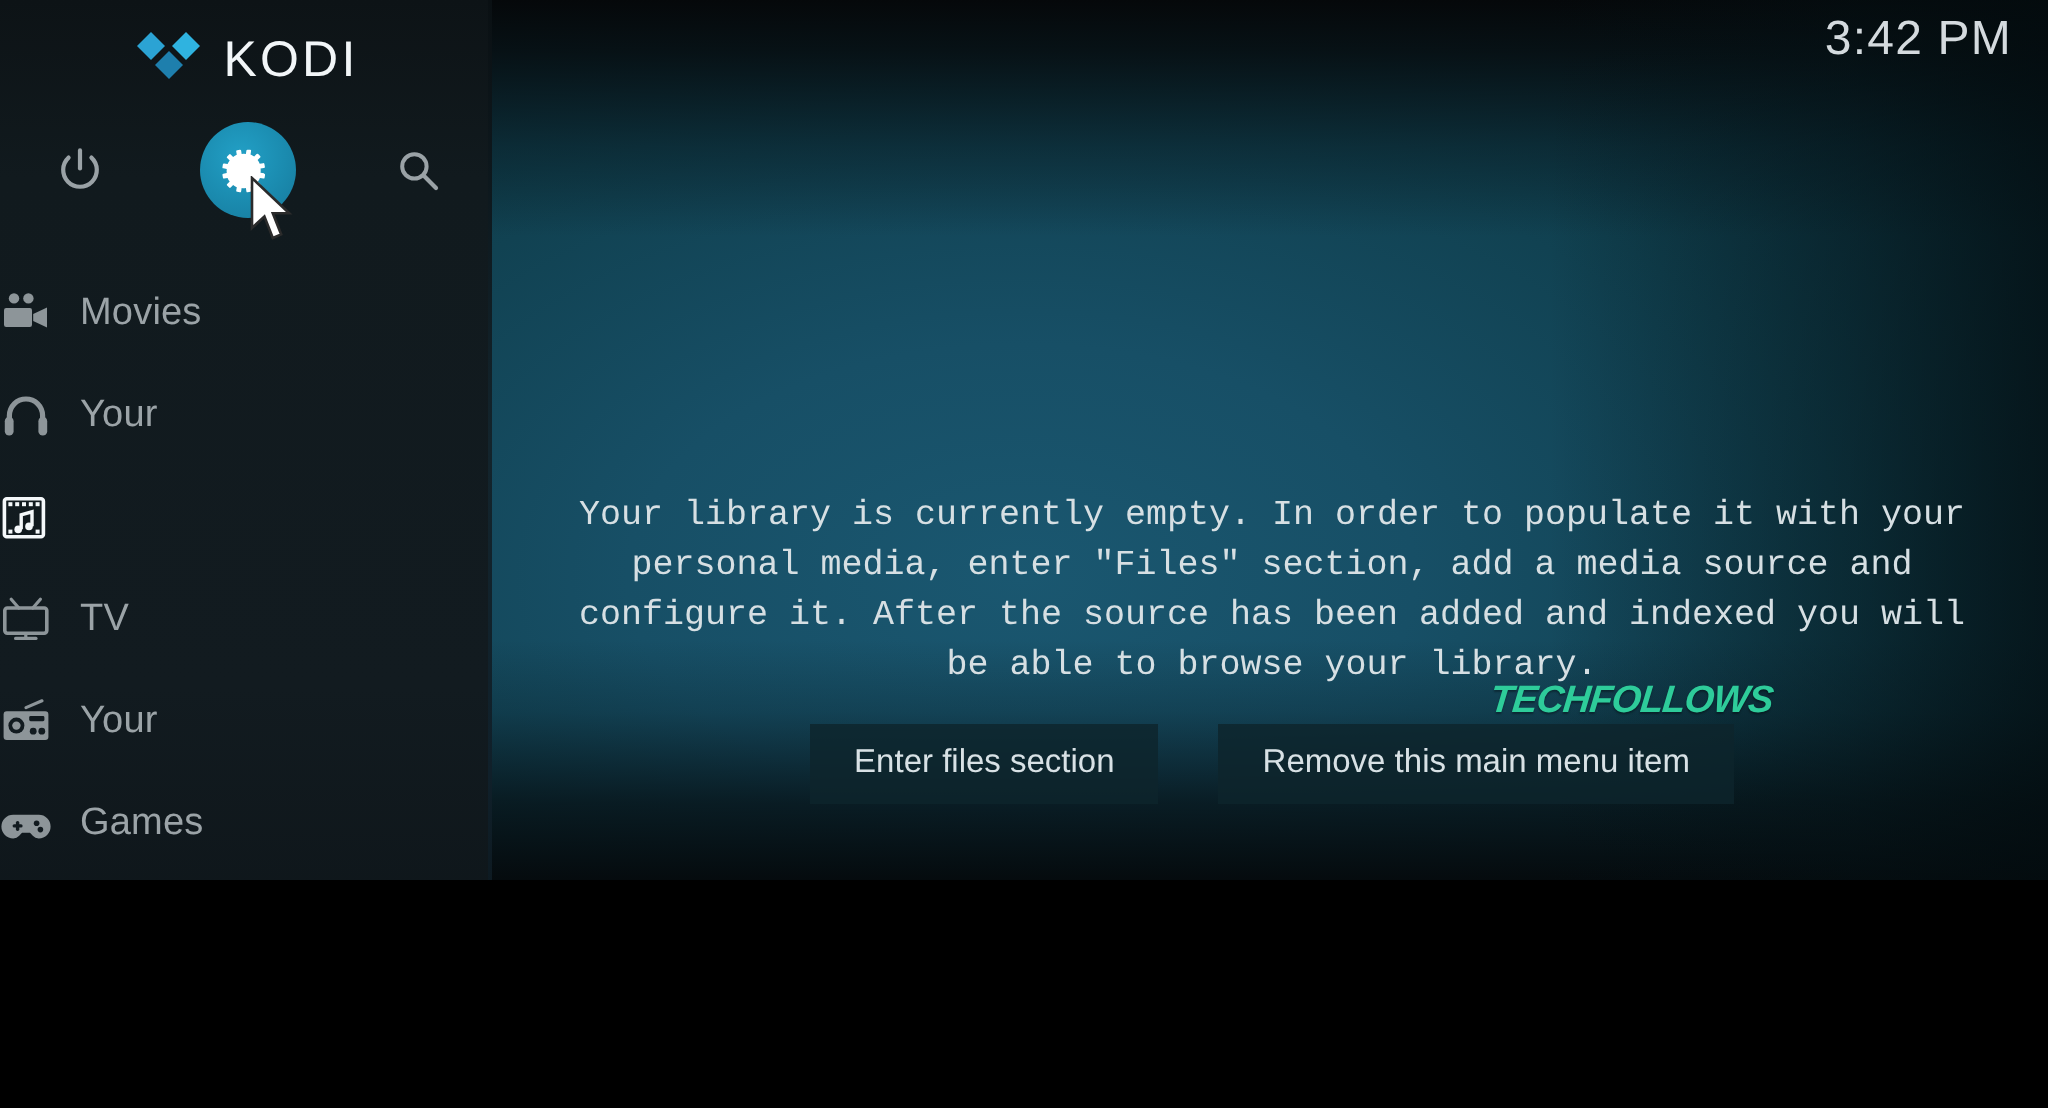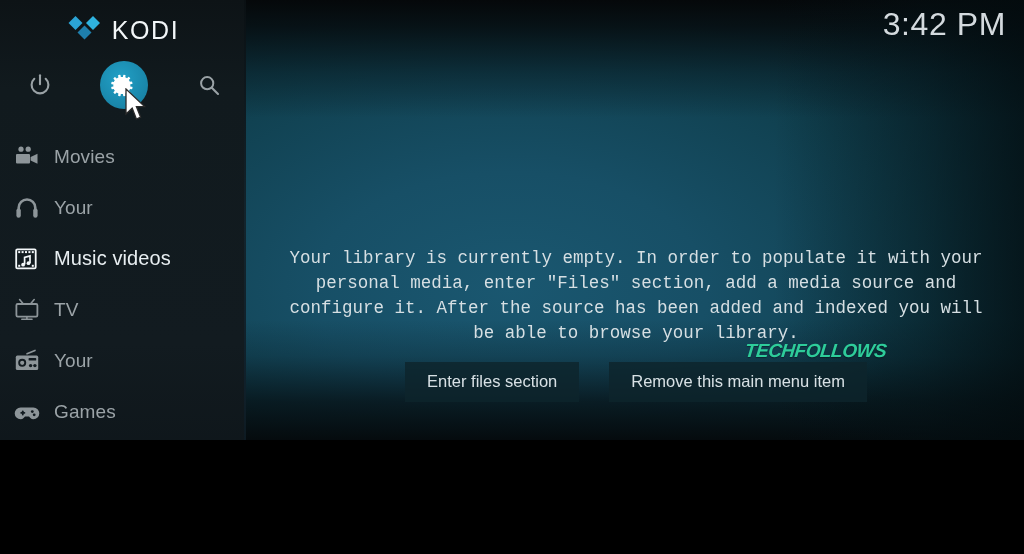--- a/index.html
+++ b/index.html
@@ -80,41 +80,40 @@
   
   #cursor {
     position:absolute; left:124px; top:88px; width:24px; height:34px;
     pointer-events:none;
   }
 
   
   #menu { position:absolute; left:0; top:131px; width:246px; }
   .menu-item {
     position:relative; height:51px; display:flex; align-items:center;
-    padding-left:14px;
   }
   .menu-icon {
     width:26px; height:26px; flex:0 0 auto;
     display:flex; align-items:center; justify-content:center;
     margin-right:14px;
   }
   .menu-icon svg { display:block; }
   .menu-label {
     color:#9ba3a7; font-size:19px; font-weight:400; white-space:nowrap;
     letter-spacing:0.1px;
   }
   .menu-item.active .menu-label { color:#e8eef1; font-size:20px; }
   .menu-item.active .menu-icon { color:#f4f8fa; }
   .menu-icon { color:#8d9599; }
   .menu-item.cut { opacity:0.55; }
 
   
   #clock {
     position:absolute; right:18px; top:6px;
-    color:#d4dade; font-size:32px; font-weight:300; letter-spacing:0.6px;
+    color:#d4dade; font-size:24px; font-weight:300; letter-spacing:0.6px;
     white-space:nowrap;
   }
 
   
   #empty-panel {
     position:absolute; left:260px; top:246px; width:752px;
   }
   #empty-message {
     color:#d6dfe3; font-size:17.5px; line-height:25px;
     text-align:center; padding:0 18px; font-weight:400;font-family:Liberation Mono, monospace;
@@ -232,21 +231,20 @@
             <rect x="11" y="5.1" width="2" height="2" fill="currentColor" stroke="none"></rect>
             <rect x="14.4" y="5.1" width="2" height="2" fill="currentColor" stroke="none"></rect>
             <rect x="17.8" y="5.1" width="2" height="2" fill="currentColor" stroke="none"></rect>
             <rect x="4.2" y="18.8" width="2" height="2" fill="currentColor" stroke="none"></rect>
             <rect x="17.8" y="18.8" width="2" height="2" fill="currentColor" stroke="none"></rect>
             <path d="M10.6 18.6V11.4l5.4-1.5v7.2" stroke-width="1.7" fill="none"></path>
             <circle cx="9.1" cy="18.7" r="1.9" fill="currentColor" stroke="none"></circle>
             <circle cx="14.5" cy="17.2" r="1.9" fill="currentColor" stroke="none"></circle>
           </svg>
         </span>
-        <span class="menu-label">Music videos</span>
       </div>
 
       <div class="menu-item">
         <svg class="menu-icon" width="26" height="26" viewBox="0 0 26 26" fill="none" stroke="currentColor">
           <rect x="2.4" y="7" width="21" height="12.6" rx="1.3" stroke-width="1.8"></rect>
           <line x1="9.4" y1="7" x2="5.6" y2="2.6" stroke-width="1.6" stroke-linecap="round"></line>
           <line x1="16.4" y1="7" x2="20.2" y2="2.6" stroke-width="1.6" stroke-linecap="round"></line>
           <line x1="7.8" y1="22.2" x2="18" y2="22.2" stroke-width="1.6" stroke-linecap="round"></line>
           <line x1="12.9" y1="19.6" x2="12.9" y2="22.2" stroke-width="1.6"></line>
         </svg>

